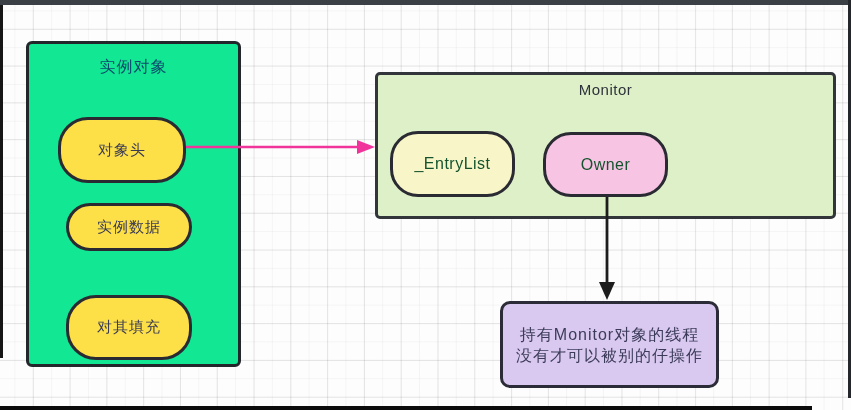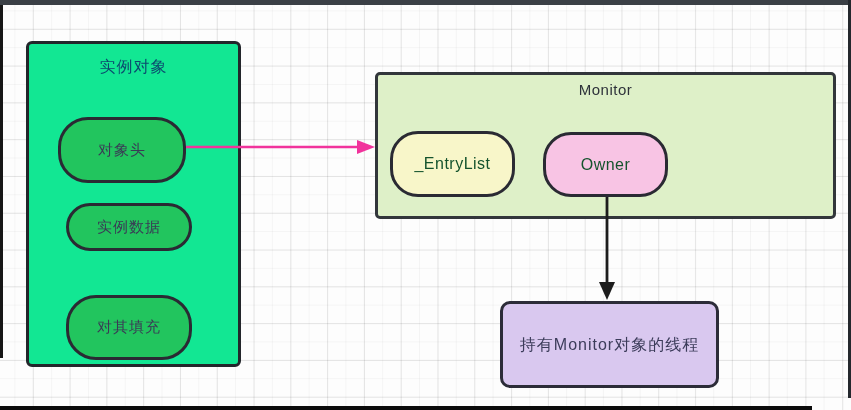--- a/index.html
+++ b/index.html
@@ -28,21 +28,21 @@
     left:26px;top:41px;width:215px;height:326px;
     background:#12e793;border:3px solid #23262b;border-radius:6px;
   }
   .instance-title{top:13px;font-size:16px;color:#0c4a6e;font-weight:500;}
 
   .pill{
     position:absolute;box-sizing:border-box;display:flex;align-items:center;justify-content:center;
     border:3px solid #2a2a33;border-radius:30px;
     font-size:15px;color:#3a3a55;letter-spacing:1px;
   }
-  .pill-pink{left:32px;width:128px;height:66px;background:#22c55e;}
+  .pill-pink{left:32px;width:128px;height:66px;background:#fde047;}
   .pill-header{top:73px;left:29px;}
   .pill-data{top:159px;left:37px;width:126px;height:48px;}
   .pill-pad{top:251px;left:37px;width:126px;height:65px;}
 
   .monitor-box{
     left:375px;top:72px;width:461px;height:147px;
     background:#def0c8;border:3px solid #32363b;border-radius:5px;
   }
   .monitor-title{top:6px;font-size:15px;color:#2e323a;letter-spacing:0.5px;}
   .pill-latin{font-size:16px;letter-spacing:0.5px;color:#14532d;border-radius:28px;}
@@ -92,19 +92,20 @@
     <polygon points="171,1 189,8 171,15" fill="#f1339c"></polygon>
   </svg>
 
   <svg class="arrow-svg" style="left:597px;top:197px;" width="20" height="104">
     <line x1="10" y1="0" x2="10" y2="87" stroke="#1c1c1c" stroke-width="2.8"></line>
     <polygon points="2,85 18,85 10,103" fill="#1c1c1c"></polygon>
   </svg>
 
   <div class="node note-box">
     <span>持有Monitor对象的线程</span>
+    <span>没有才可以被别的仔操作</span>
   </div>
 
   <div class="bar-top"></div>
   <div class="edge-left"></div>
   <div class="edge-right"></div>
   <div class="bar-bottom"></div>
 </div>
 
 </body></html>

